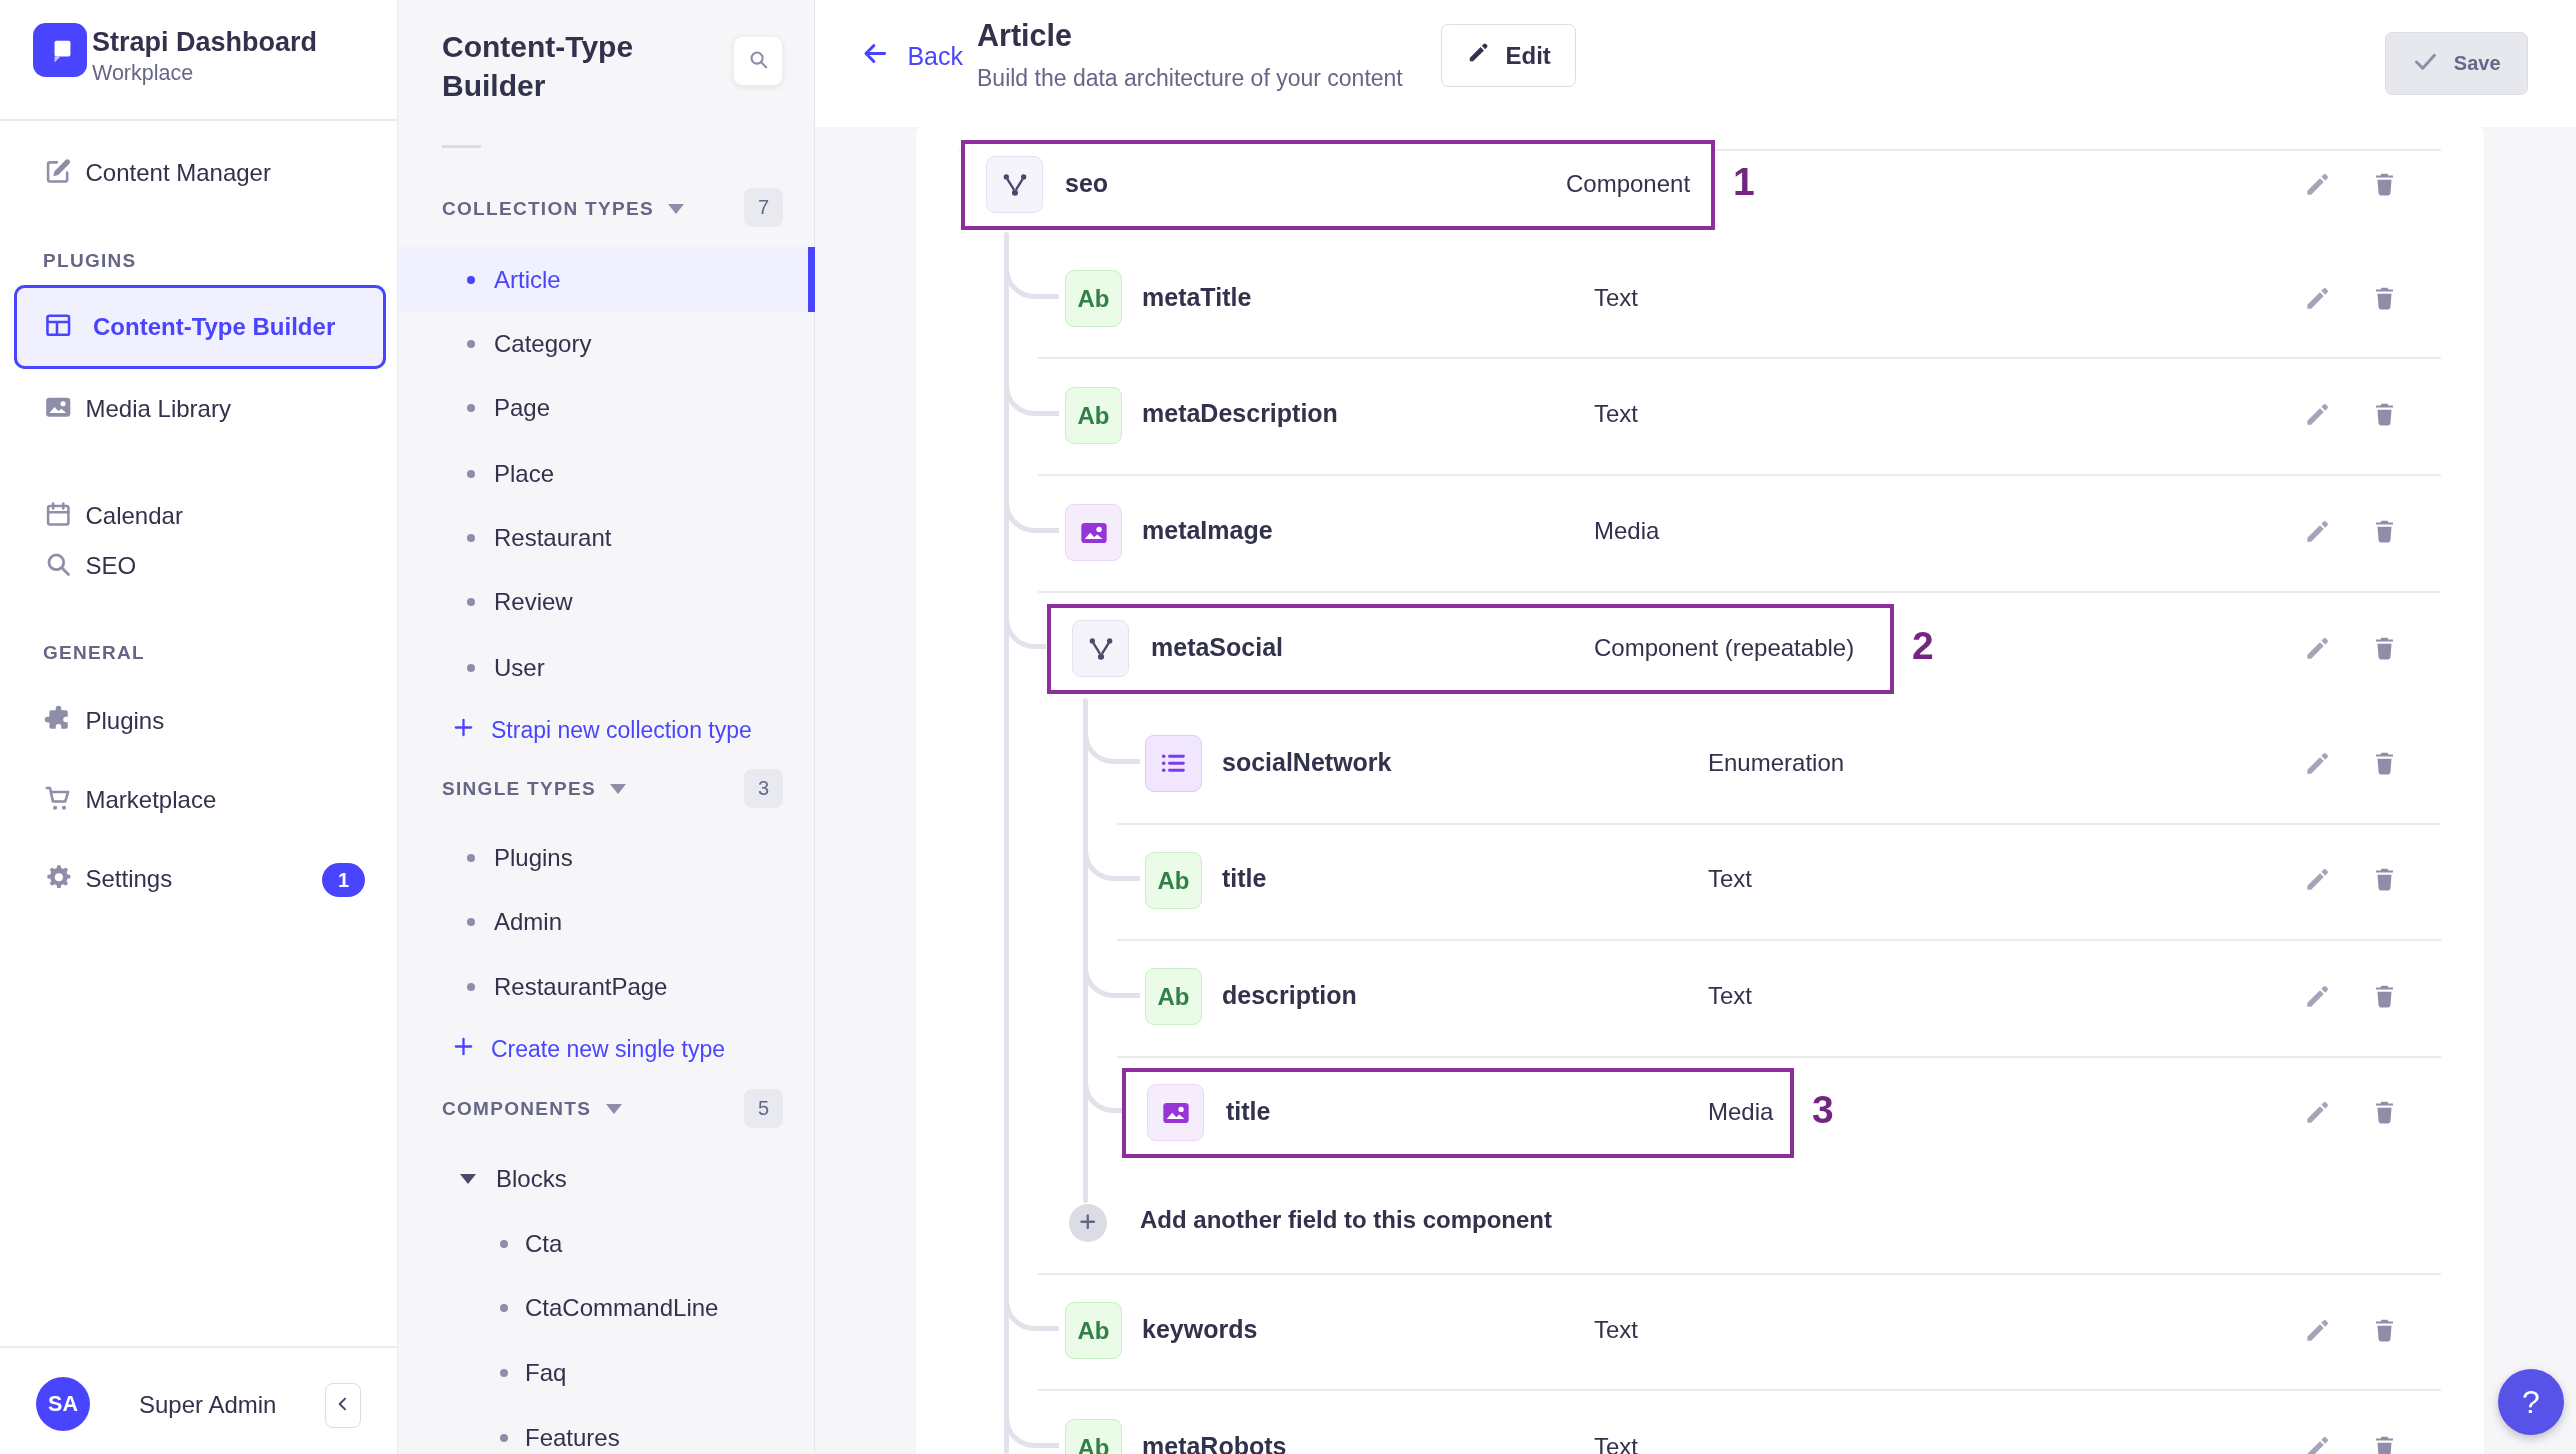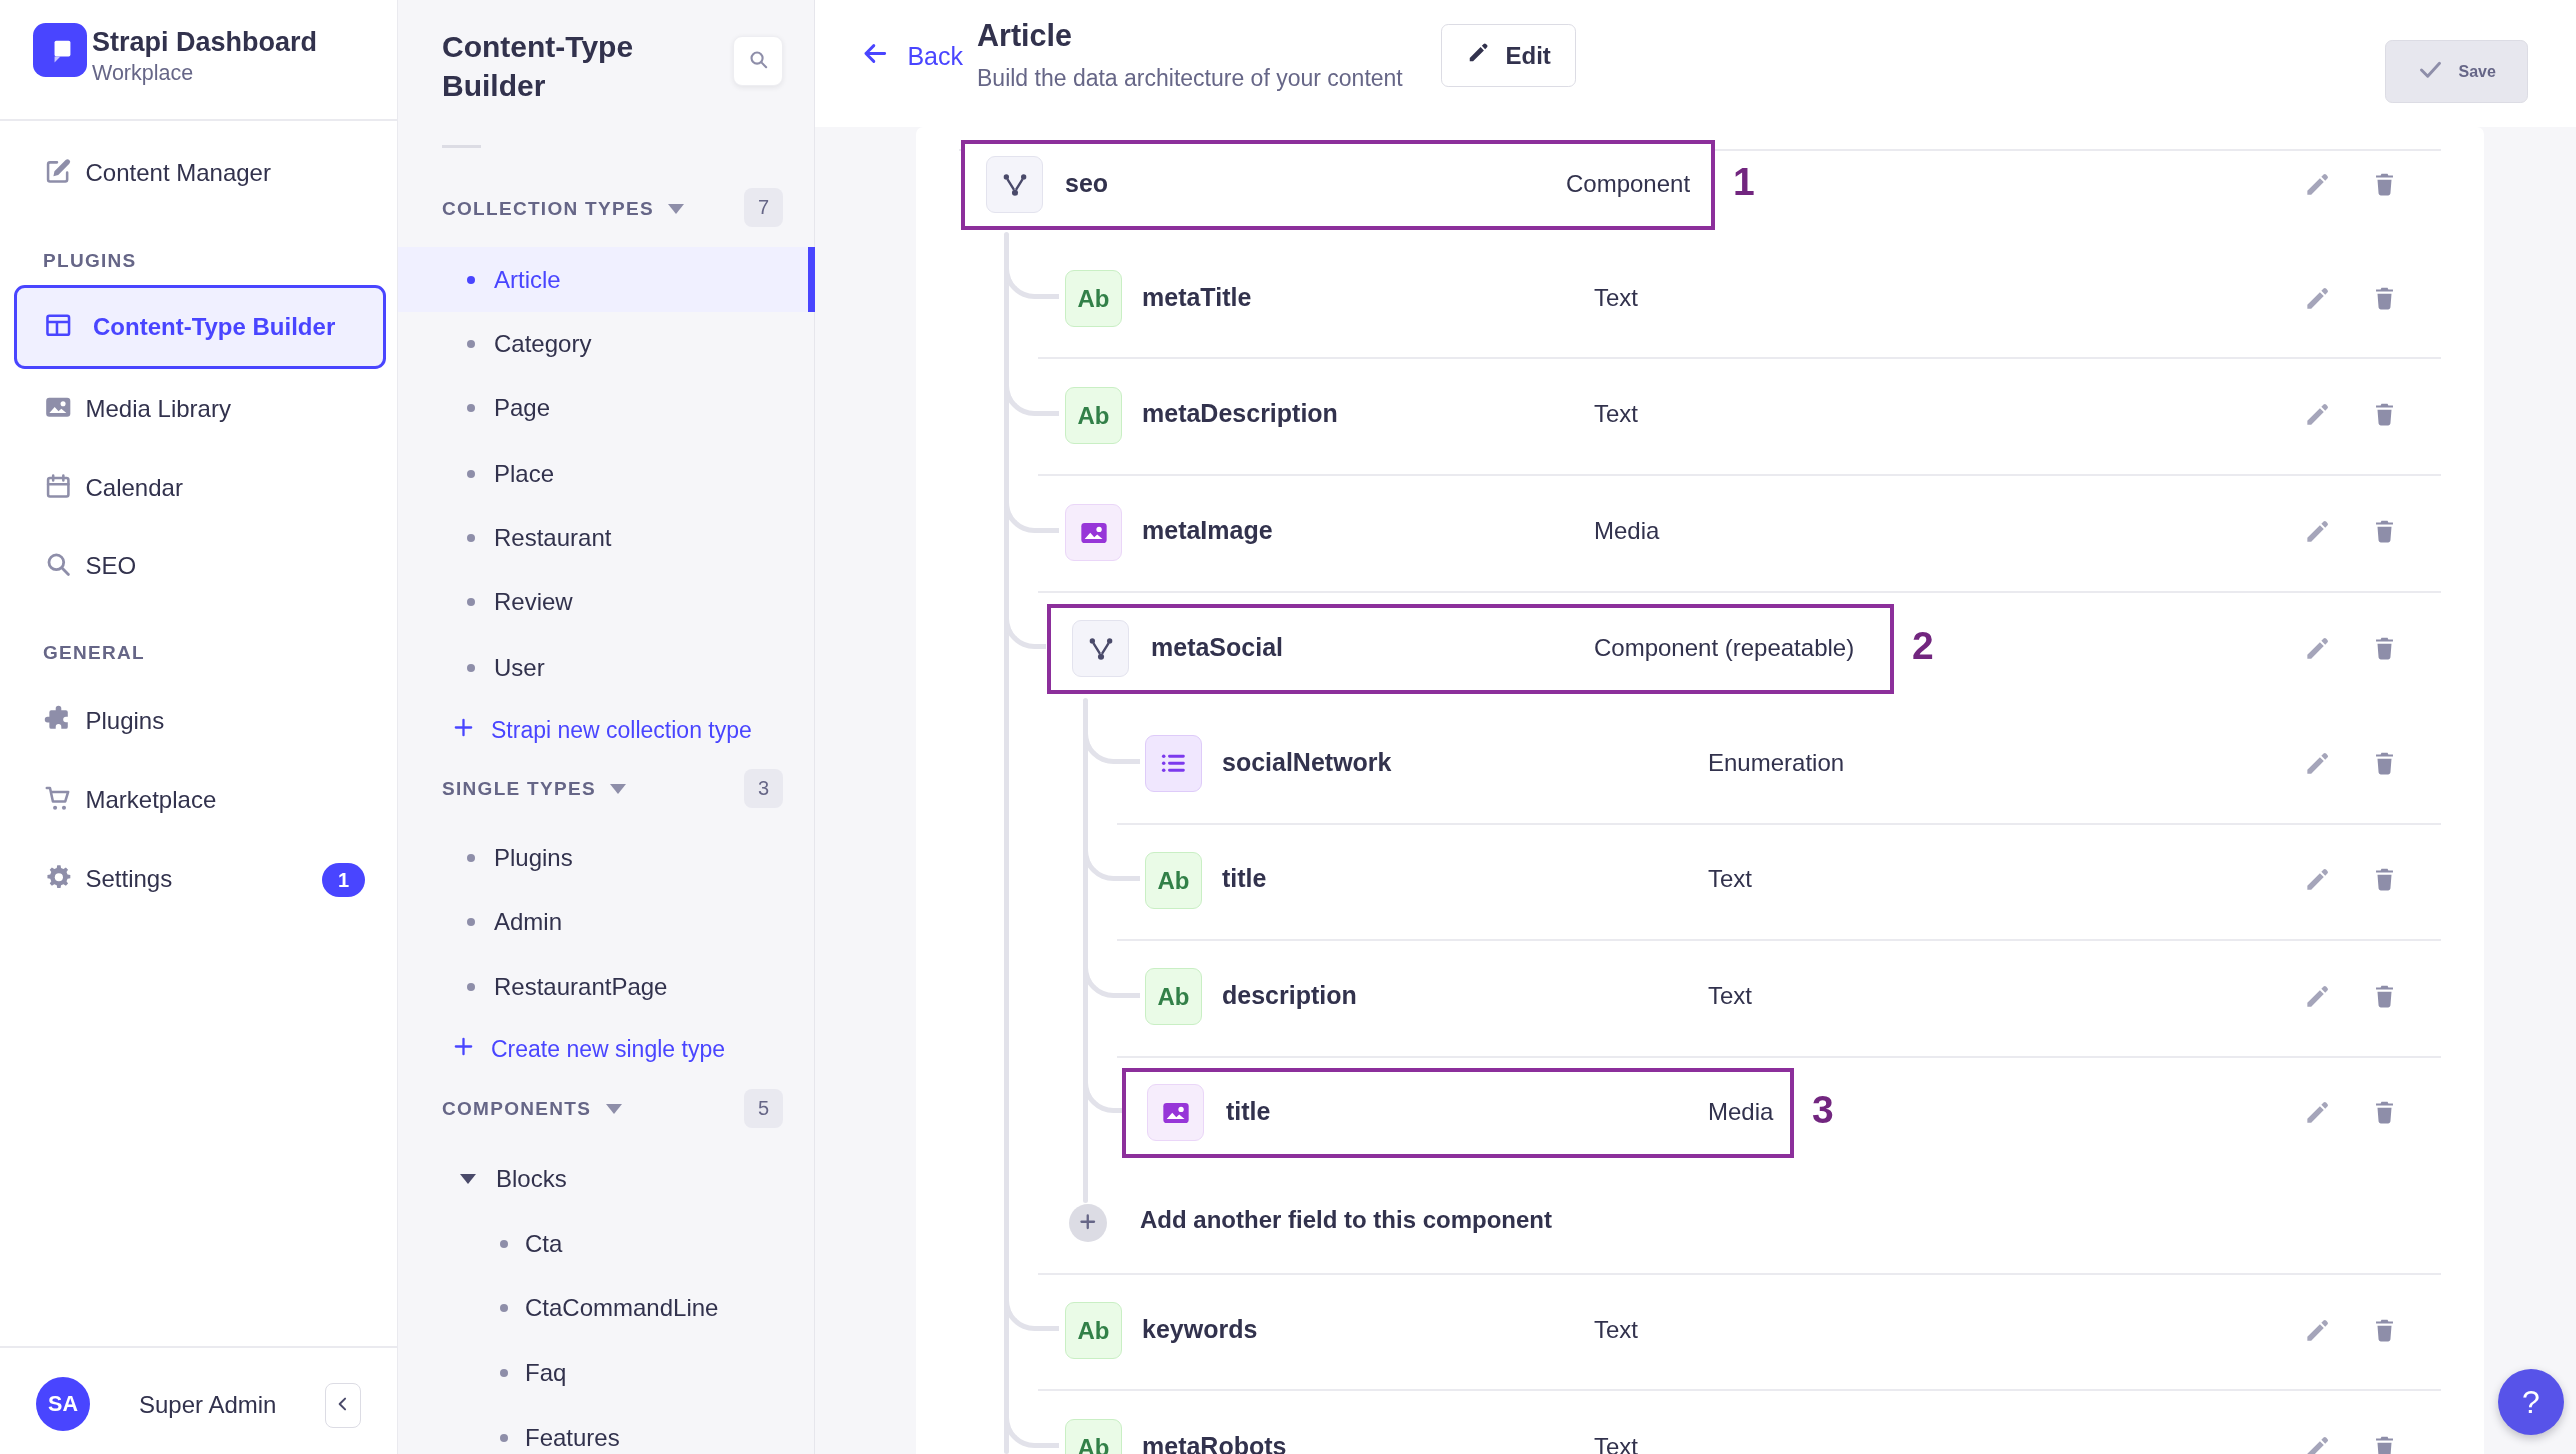--- a/index.html
+++ b/index.html
@@ -46,21 +46,21 @@
   .blocks-row{left:62px;height:27px;display:flex;align-items:center;gap:20px;font-size:24px;font-weight:500;color:#32324d;}
 
   
   #main-header{left:815px;top:0;width:1761px;height:127px;background:#fff;}
   .back-link{left:42px;top:39px;display:flex;align-items:center;gap:14.4px;font-size:25px;font-weight:500;color:#4945ff;}
   .page-title{left:162px;top:18px;font-size:30.5px;font-weight:700;color:#32324d;}
   .page-sub{left:162px;top:65px;font-size:23px;color:#666687;}
   .btn{display:flex;align-items:center;justify-content:center;gap:14.4px;border-radius:7.2px;box-sizing:border-box;font-weight:600;}
   .btn-edit{left:626px;top:24px;width:135px;height:63px;background:#fff;border:1.8px solid #dcdce4;font-size:24px;color:#32324d;}
   .btn-add{left:1279px;top:24px;width:276px;height:63px;background:#f0f0ff;border:1.8px solid #d9d8ff;font-size:24px;color:#4945ff;}
-  .btn-save{left:1570px;top:40px;width:143px;height:63px;background:#e7e7ee;border:1.8px solid #dcdce4;font-size:16px;color:#666687;}
+  .btn-save{left:1570px;top:32px;width:143px;height:63px;background:#e7e7ee;border:1.8px solid #dcdce4;font-size:20px;color:#666687;}
 
   
   #main-bg{left:815px;top:127px;width:1761px;height:1327px;background:#f6f6f9;}
   #panel{left:916px;top:127px;width:1568px;height:1327px;background:#fff;border-radius:7.2px 7.2px 0 0;}
   .hairline{position:absolute;height:1.8px;background:#eaeaef;}
   .treeline{position:absolute;width:5.4px;background:#e2e2ea;border-radius:2.7px;}
   .elbow{position:absolute;border-left:5.4px solid #e2e2ea;border-bottom:5.4px solid #e2e2ea;border-bottom-left-radius:30.5px;box-sizing:border-box;}
   .fieldbox{position:absolute;border:4.5px solid #8c2f9b;background:#fff;box-sizing:border-box;z-index:2;}
   .chip{position:absolute;width:57px;height:57px;border-radius:9px;display:flex;align-items:center;justify-content:center;box-sizing:border-box;z-index:3;}
   .chip.component{background:#f4f4fa;border:0.9px solid #e3e3ee;}
@@ -110,21 +110,21 @@
   </div>
 
   <div class="abs nav-item" style="top:389px;">
     <span><svg width="30.5" height="30.5" viewBox="0 0 24 24">
           <rect x="2.5" y="4.5" width="19" height="15" rx="2.5" fill="#8e8ea9"></rect>
           <circle cx="15.8" cy="9.3" r="2" fill="#fff"></circle>
           <path d="M5 16.5l4.2-4.6 3 3.2 2.2-2 4 3.4z" fill="#fff"></path>
         </svg></span>
     <span class="lbl">Media Library</span>
   </div>
-  <div class="abs nav-item" style="top:468px;">
+  <div class="abs nav-item" style="top:496px;">
     <span><svg width="30.5" height="30.5" viewBox="0 0 24 24" fill="none" stroke="#8e8ea9" stroke-width="2" stroke-linecap="round">
           <rect x="4" y="5.5" width="16" height="14.5" rx="1.5"></rect>
           <path d="M8 3.5v4M16 3.5v4M4 10.5h16"></path>
         </svg></span>
     <span class="lbl">Calendar</span>
   </div>
   <div class="abs nav-item" style="top:546px;">
     <span><svg width="30.5" height="30.5" viewBox="0 0 24 24" fill="none" stroke="#8e8ea9" stroke-width="2.2" stroke-linecap="round">
           <circle cx="10.5" cy="10.5" r="5.8"></circle>
           <path d="M15 15l5 5"></path>

